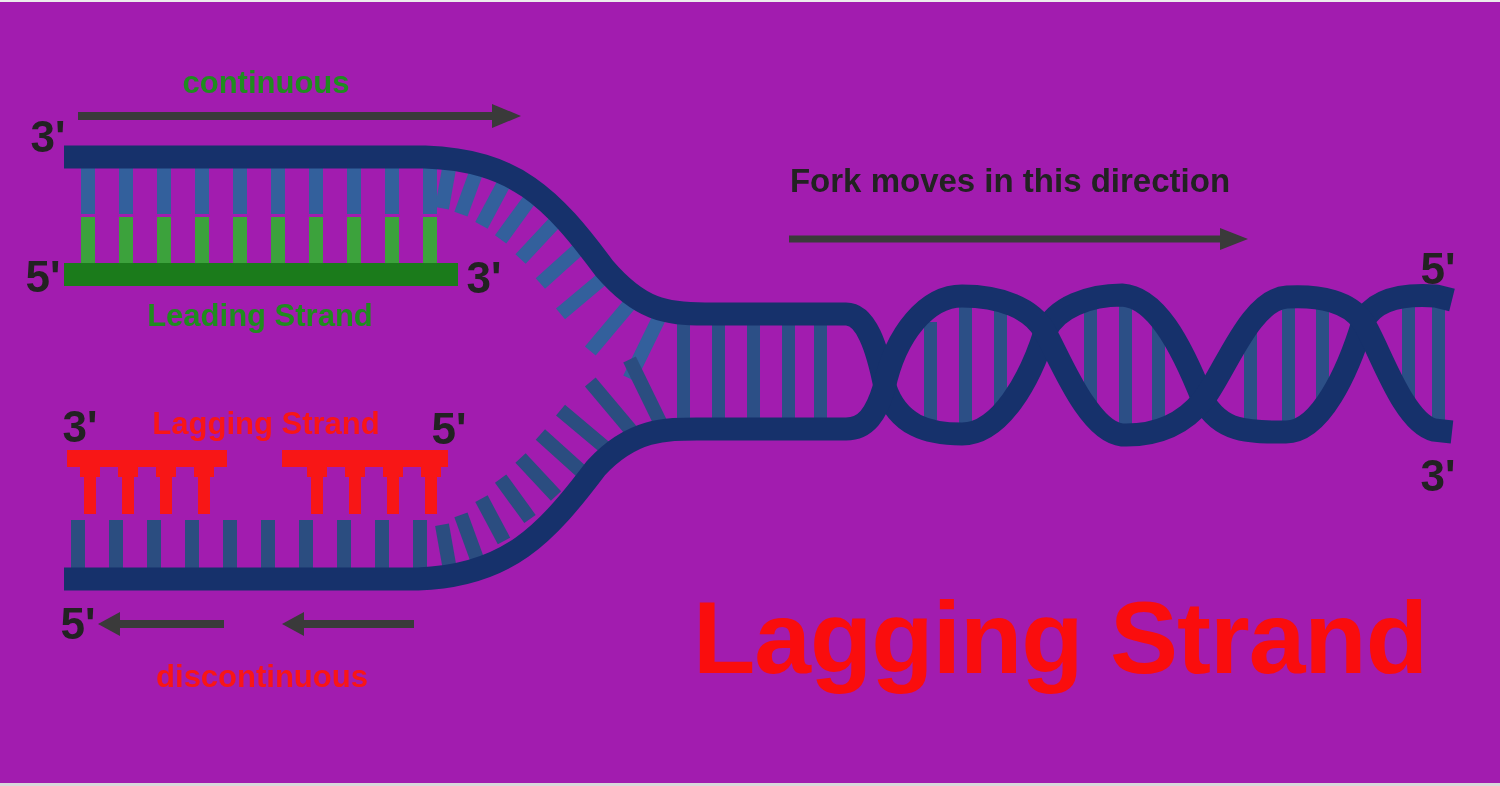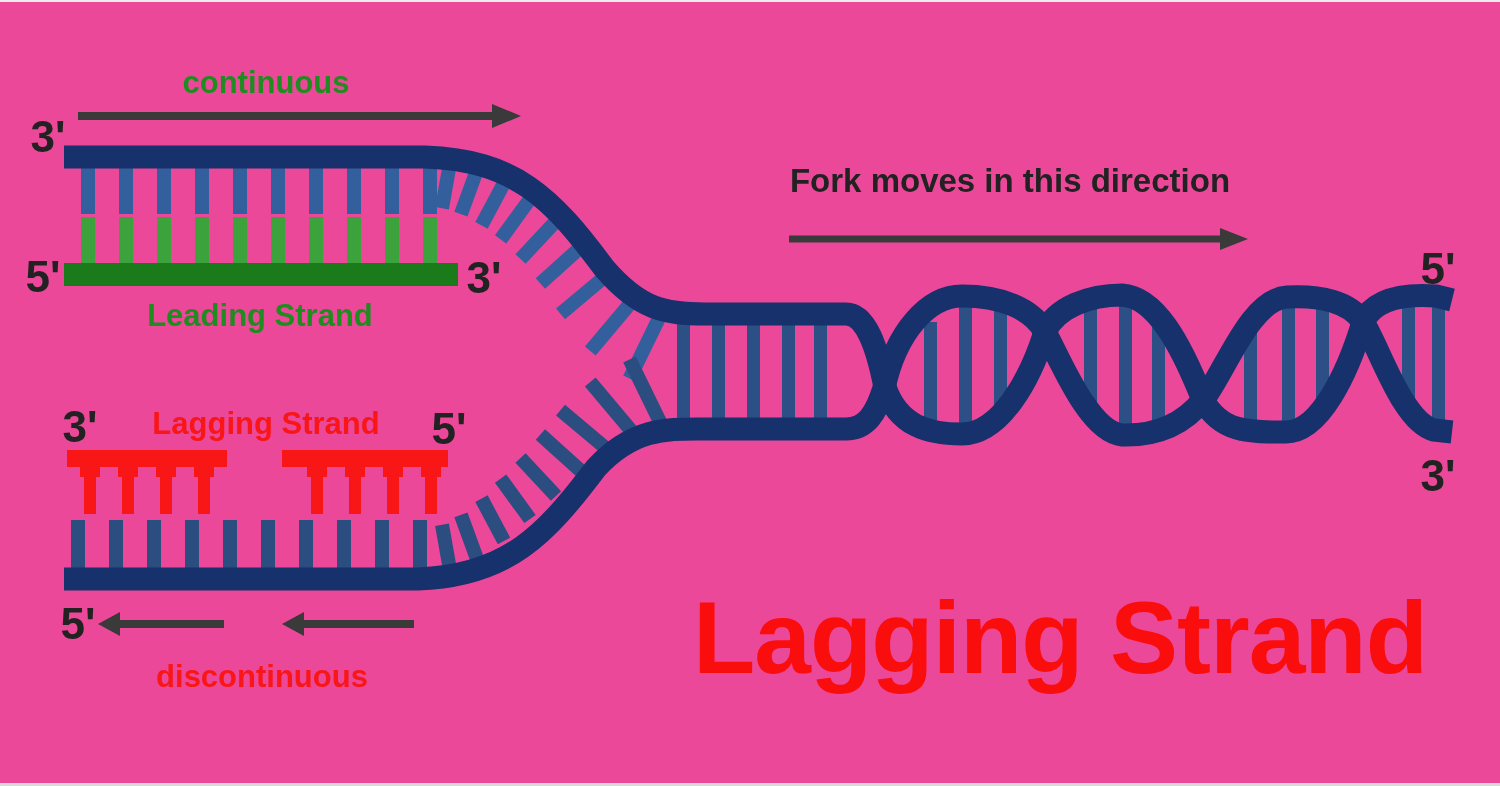--- a/index.html
+++ b/index.html
@@ -1,16 +1,16 @@
 <!DOCTYPE html>
 <html><head>
 <meta charset="utf-8">
 <style>
   html,body{margin:0;padding:0;background:#ffffff;}
-  .stage{position:relative;width:1500px;height:786px;background:#ec4899;overflow:hidden;
+  .stage{position:relative;width:1500px;height:786px;background:#a21caf;overflow:hidden;
          border-top:2px solid #ececec;border-bottom:3px solid #d9d9d9;box-sizing:border-box;}
   svg{display:block;}
   .lbl{font-family:"Liberation Sans","DejaVu Sans",sans-serif;font-weight:bold;}
   .t31{font-size:31px;}
   .t33{font-size:33px;}
   .t44{font-size:44px;}
   .t102{font-size:102px;letter-spacing:-1px;}
   .strand{fill:none;stroke-width:23;stroke-linecap:butt;stroke-linejoin:round;}
   .arrowline{stroke-width:8;stroke-linecap:butt;}
   .arrowline-thin{stroke-width:7;stroke-linecap:butt;}

